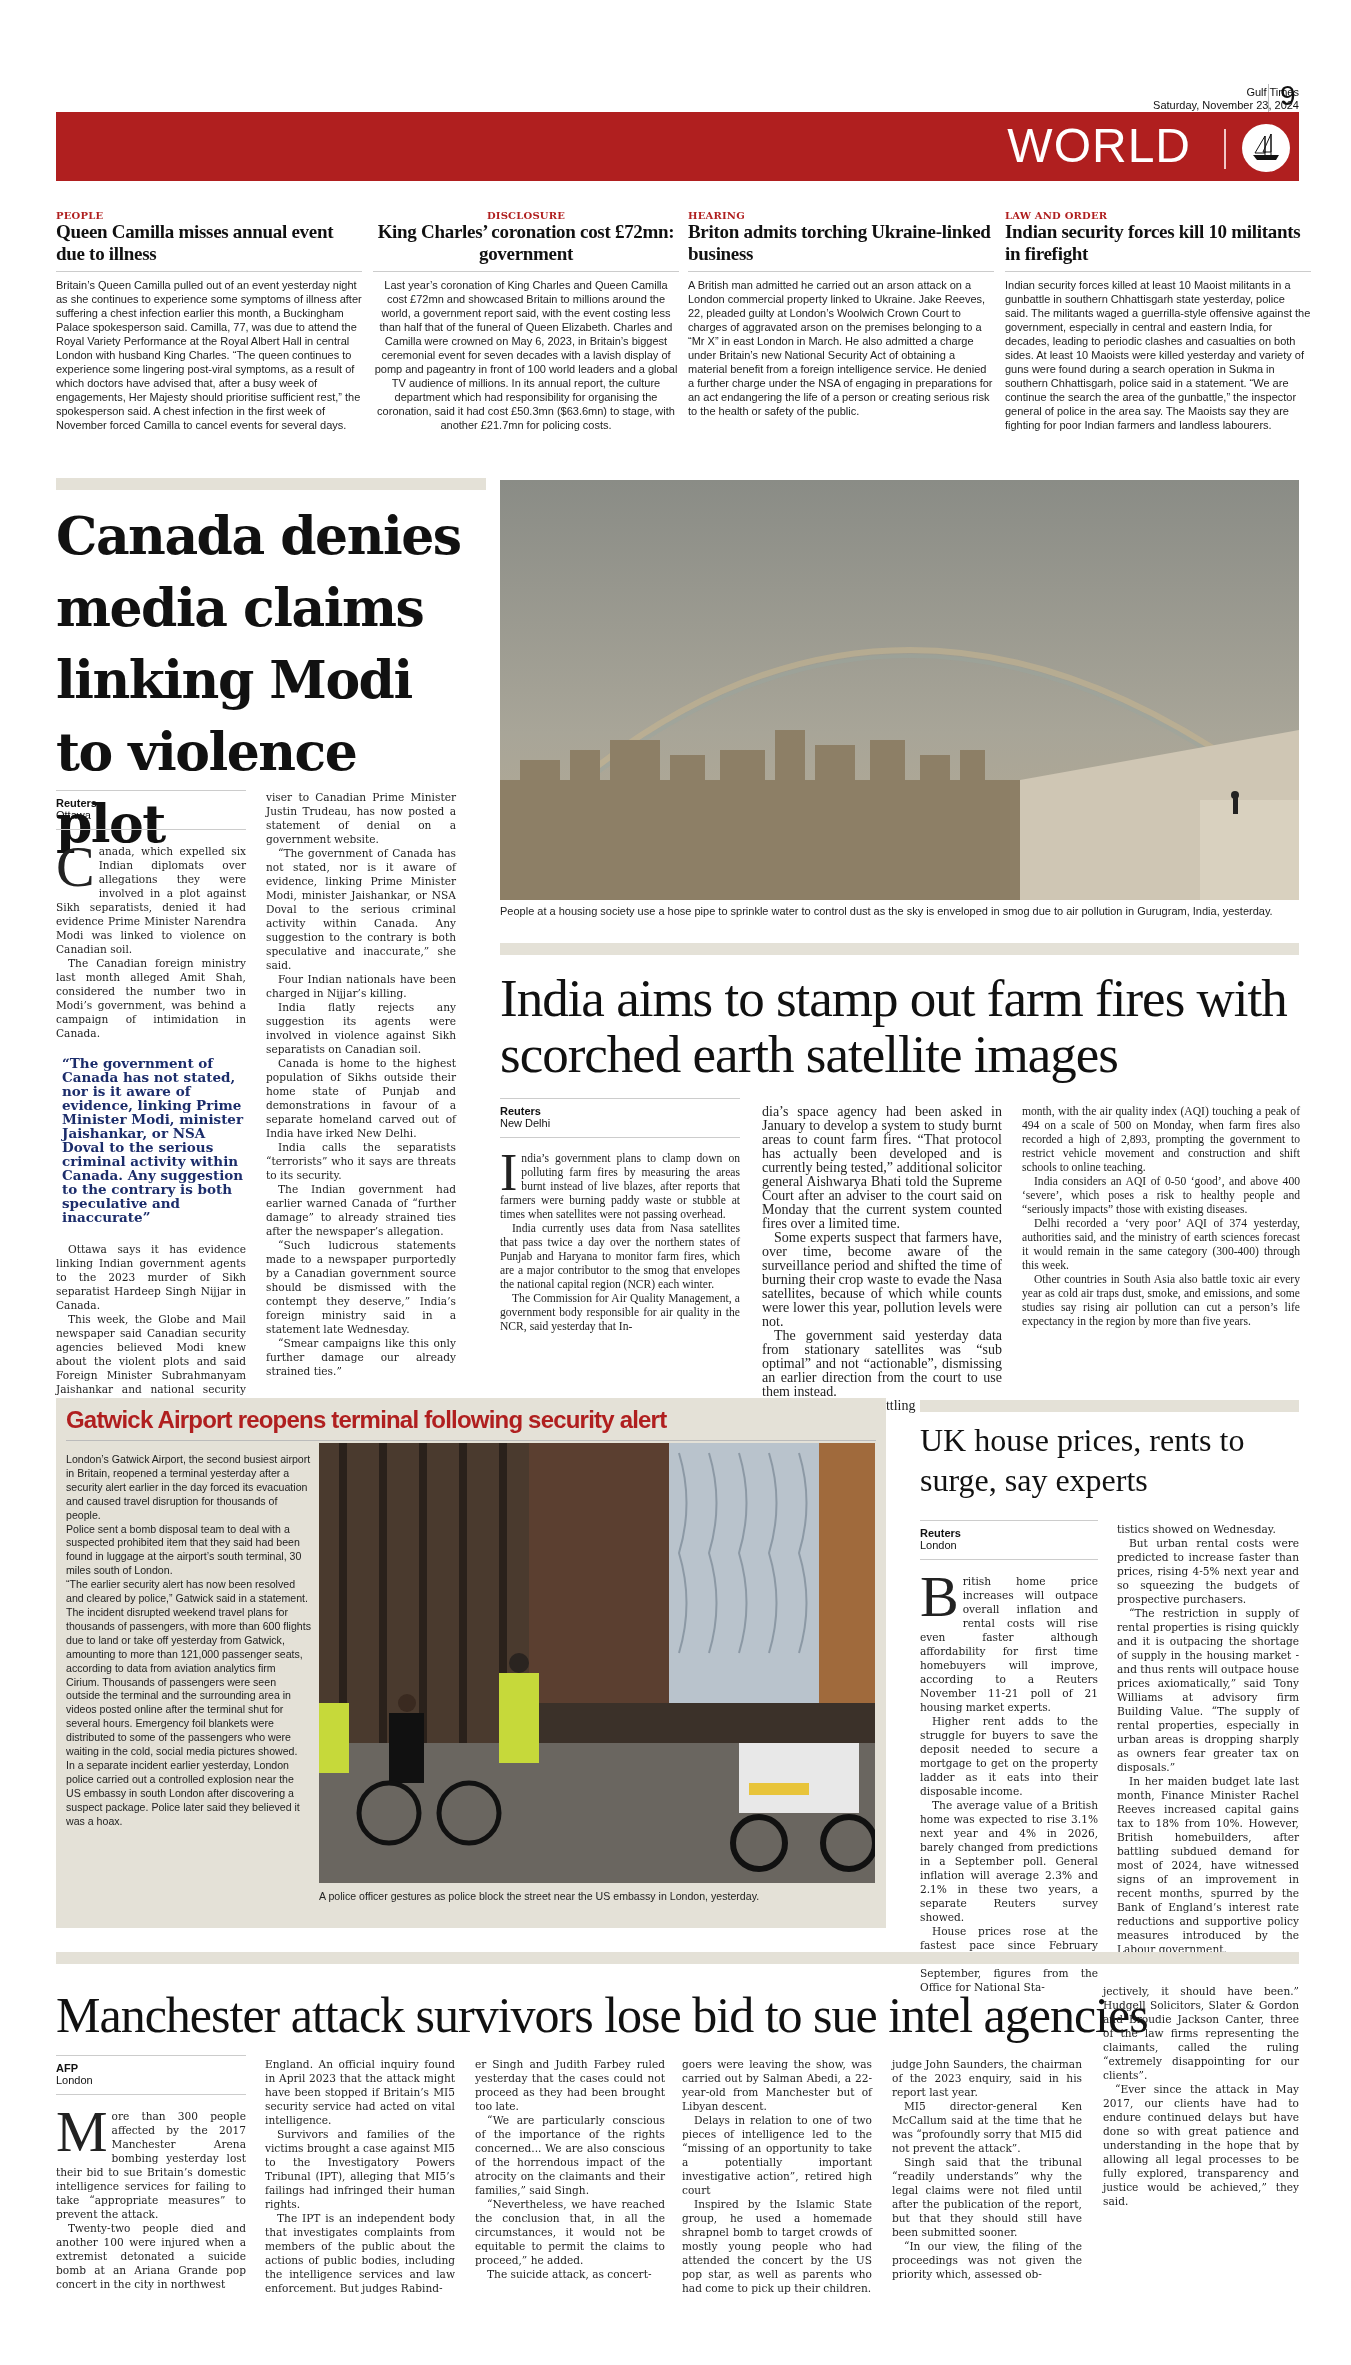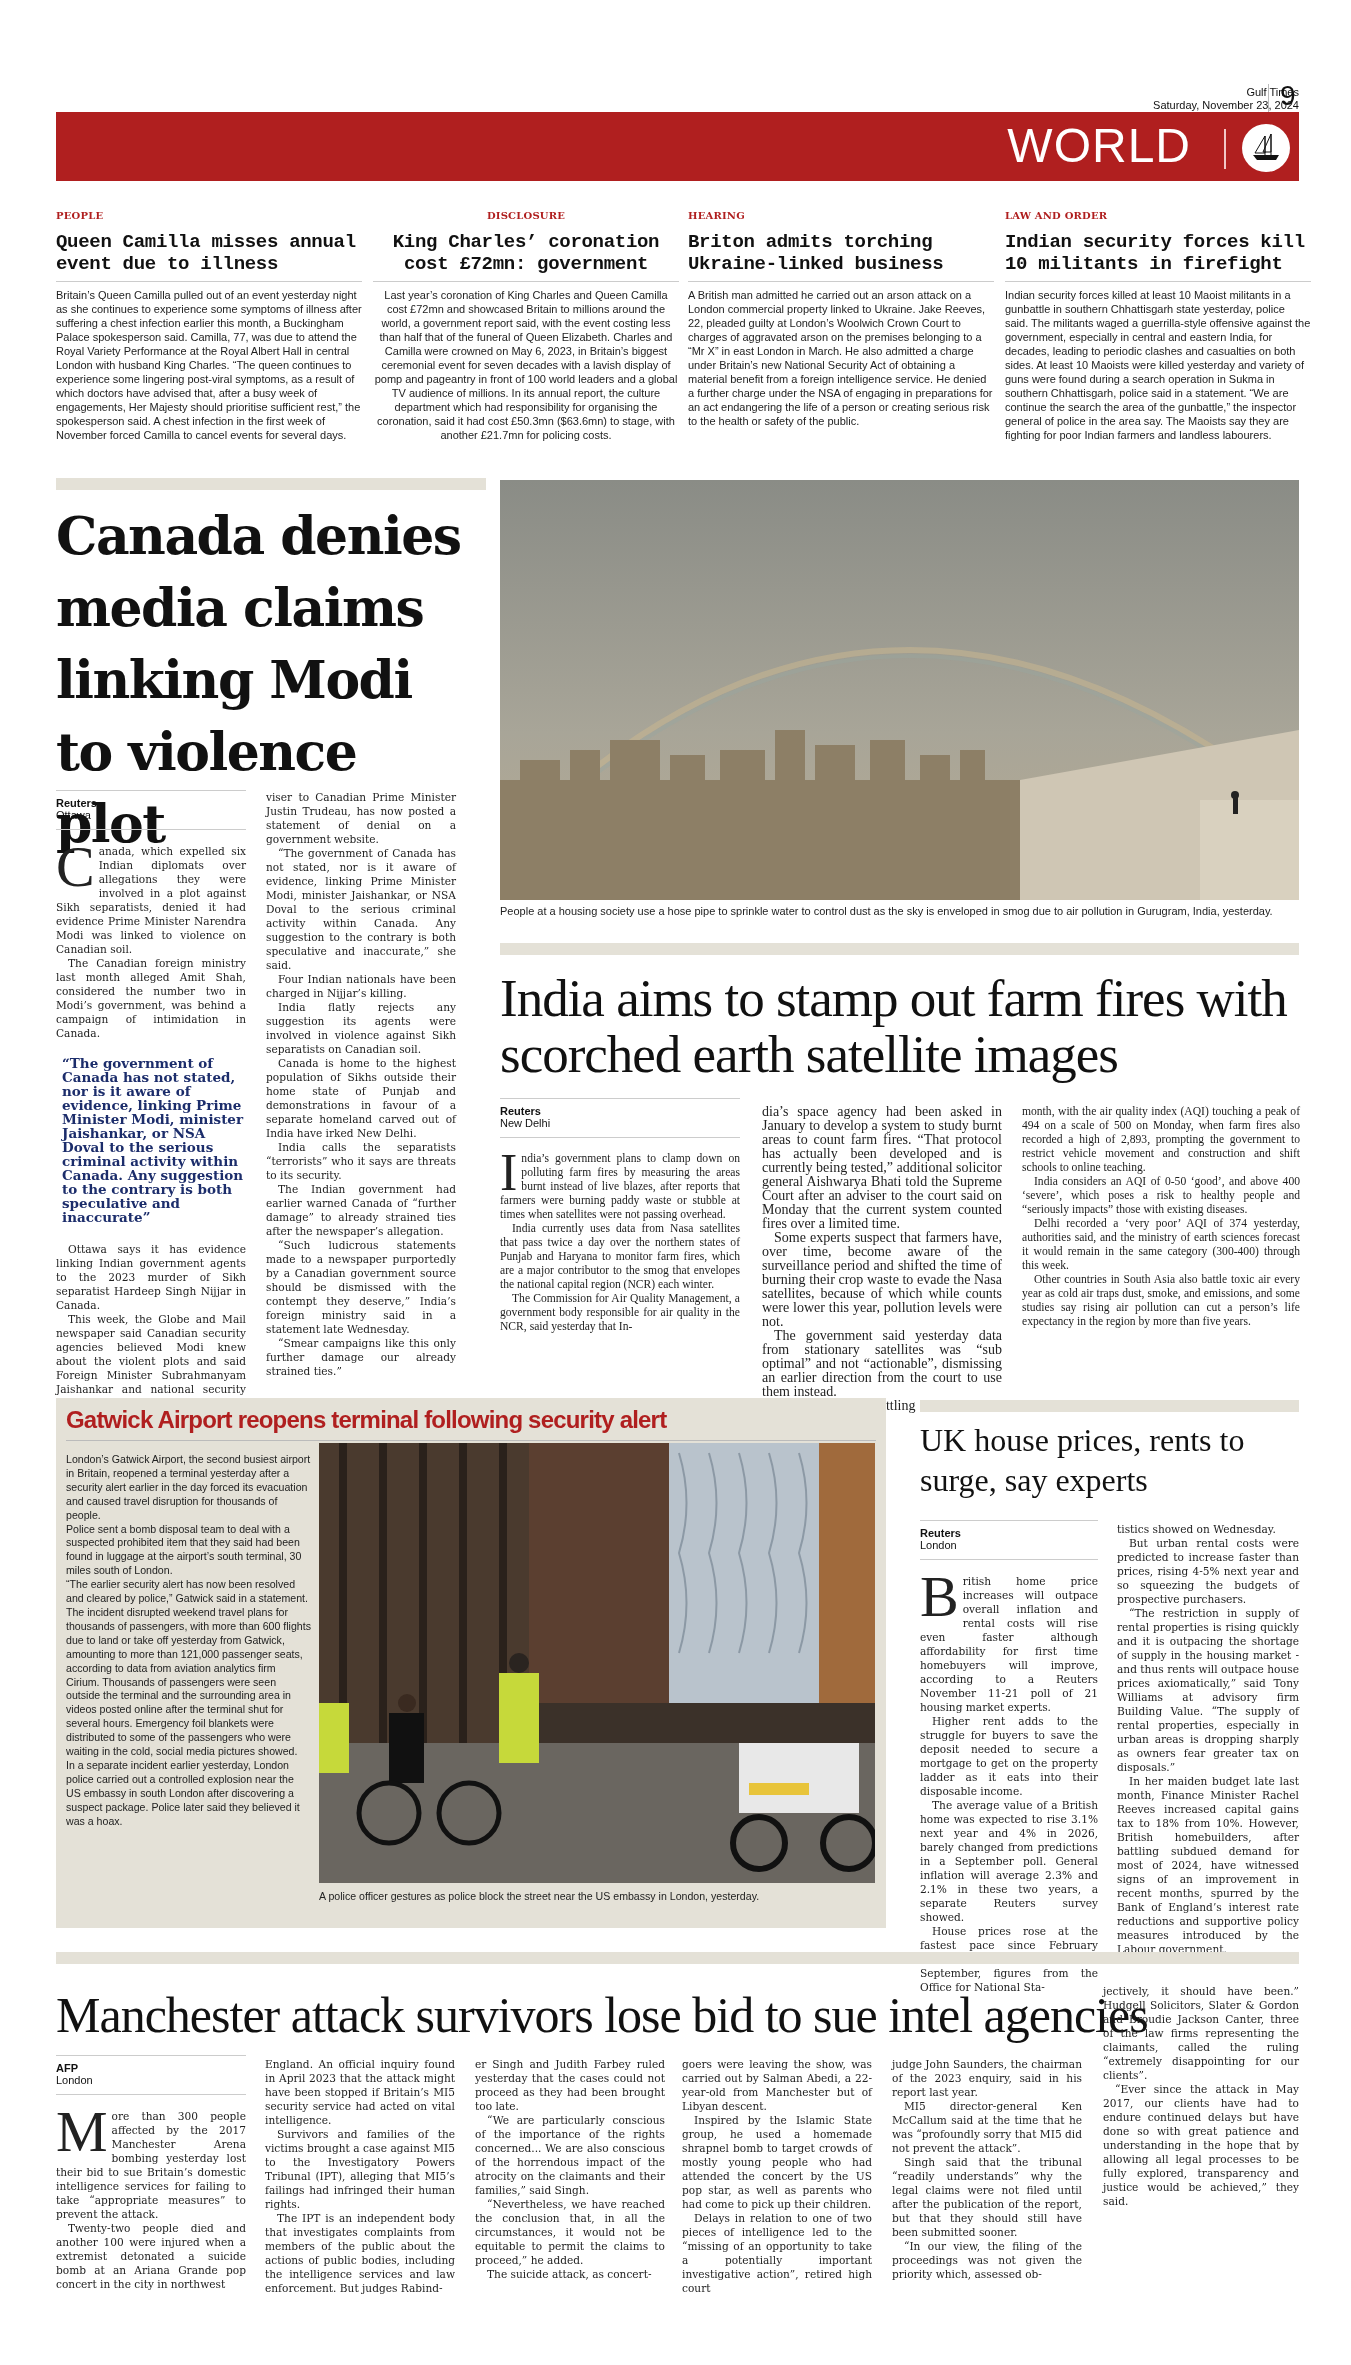--- a/index.html
+++ b/index.html
@@ -13,21 +13,21 @@
   .mast-div { left: 1268px; top: 84px; width: 1px; height: 28px; background: #bbb; }
   .page-num { left: 1280px; top: 80px; font-size: 28px; font-family: "Liberation Sans", sans-serif; }
   .band { left: 56px; top: 112px; width: 1243px; height: 69px; background: #b01f1f; }
   .section-title { right: 108px; top: 7px; color: #fff; font-family: "Liberation Sans", sans-serif; font-size: 48px; letter-spacing: 1px; font-weight: 300; line-height: 54px; }
   .band-div { left: 1168px; top: 17px; width: 2px; height: 40px; background: #f3c6c6; }
   .logo { left: 1186px; top: 12px; width: 48px; height: 48px; border-radius: 50%; background: #fff; display: flex; align-items: center; justify-content: center; }
 
   
   .brief { top: 210px; width: 306px; }
   .brief .kicker { color: #b01f1f; font-weight: bold; font-size: 10px; font-family: "DejaVu Serif", serif; letter-spacing: .2px; }
-  .brief .head { font-family: Liberation Mono, monospace; font-weight: bold; font-size: 19px; line-height: 22px; margin-top: 10px; padding-bottom: 6px; border-bottom: 1px solid #ccc; letter-spacing: -.3px; }
+  .brief .head { font-family: Liberation Serif, serif; font-weight: bold; font-size: 19px; line-height: 22px; padding-bottom: 6px; border-bottom: 1px solid #ccc; letter-spacing: -.3px; }
   .brief .body { font-family: "Liberation Sans", sans-serif; font-size: 11px; line-height: 14px; margin-top: 6px; color: #222; }
 
   
   .beige-bar { background: #e4e1d7; height: 12px; }
 
   
   .canada-head { left: 56px; top: 500px; width: 410px; font-family: "DejaVu Serif", serif; font-weight: bold; font-size: 52px; line-height: 72px; letter-spacing: -1.5px; }
   .byline { border-top: 1px solid #ccc; border-bottom: 1px solid #ccc; padding: 6px 0 8px; font-family: "Liberation Sans", sans-serif; }
   .byline .agency { font-weight: bold; font-size: 11px; }
   .byline .place { font-size: 11px; }
@@ -283,22 +283,22 @@
   <p>The IPT is an independent body that investigates complaints from members of the public about the actions of public bodies, including the intelligence services and law enforcement. But judges Rabind-</p>
 </div>
 <div class="abs col" style="left:475px; top:2057px; width:190px;">
   <p class="first">er Singh and Judith Farbey ruled yesterday that the cases could not proceed as they had been brought too late.</p>
   <p>“We are particularly conscious of the importance of the rights concerned... We are also conscious of the horrendous impact of the atrocity on the claimants and their families,” said Singh.</p>
   <p>“Nevertheless, we have reached the conclusion that, in all the circumstances, it would not be equitable to permit the claims to proceed,” he added.</p>
   <p>The suicide attack, as concert-</p>
 </div>
 <div class="abs col" style="left:682px; top:2057px; width:190px;">
   <p class="first">goers were leaving the show, was carried out by Salman Abedi, a 22-year-old from Manchester but of Libyan descent.</p>
+  <p>Delays in relation to one of two pieces of intelligence led to the “missing of an opportunity to take a potentially important investigative action”, retired high court</p>
   <p>Inspired by the Islamic State group, he used a homemade shrapnel bomb to target crowds of mostly young people who had attended the concert by the US pop star, as well as parents who had come to pick up their children.</p>
-  <p>Delays in relation to one of two pieces of intelligence led to the “missing of an opportunity to take a potentially important investigative action”, retired high court</p>
 </div>
 <div class="abs col" style="left:892px; top:2057px; width:190px;">
   <p class="first">judge John Saunders, the chairman of the 2023 enquiry, said in his report last year.</p>
   <p>MI5 director-general Ken McCallum said at the time that he was “profoundly sorry that MI5 did not prevent the attack”.</p>
   <p>Singh said that the tribunal “readily understands” why the legal claims were not filed until after the publication of the report, but that they should still have been submitted sooner.</p>
   <p>“In our view, the filing of the proceedings was not given the priority which, assessed ob-</p>
 </div>
 <div class="abs col" style="left:1103px; top:1984px; width:196px;">
   <p class="first">jectively, it should have been.” Hudgell Solicitors, Slater &amp; Gordon and Broudie Jackson Canter, three of the law firms representing the claimants, called the ruling “extremely disappointing for our clients”.</p>
   <p>“Ever since the attack in May 2017, our clients have had to endure continued delays but have done so with great patience and understanding in the hope that by allowing all legal processes to be fully explored, transparency and justice would be achieved,” they said.</p>

